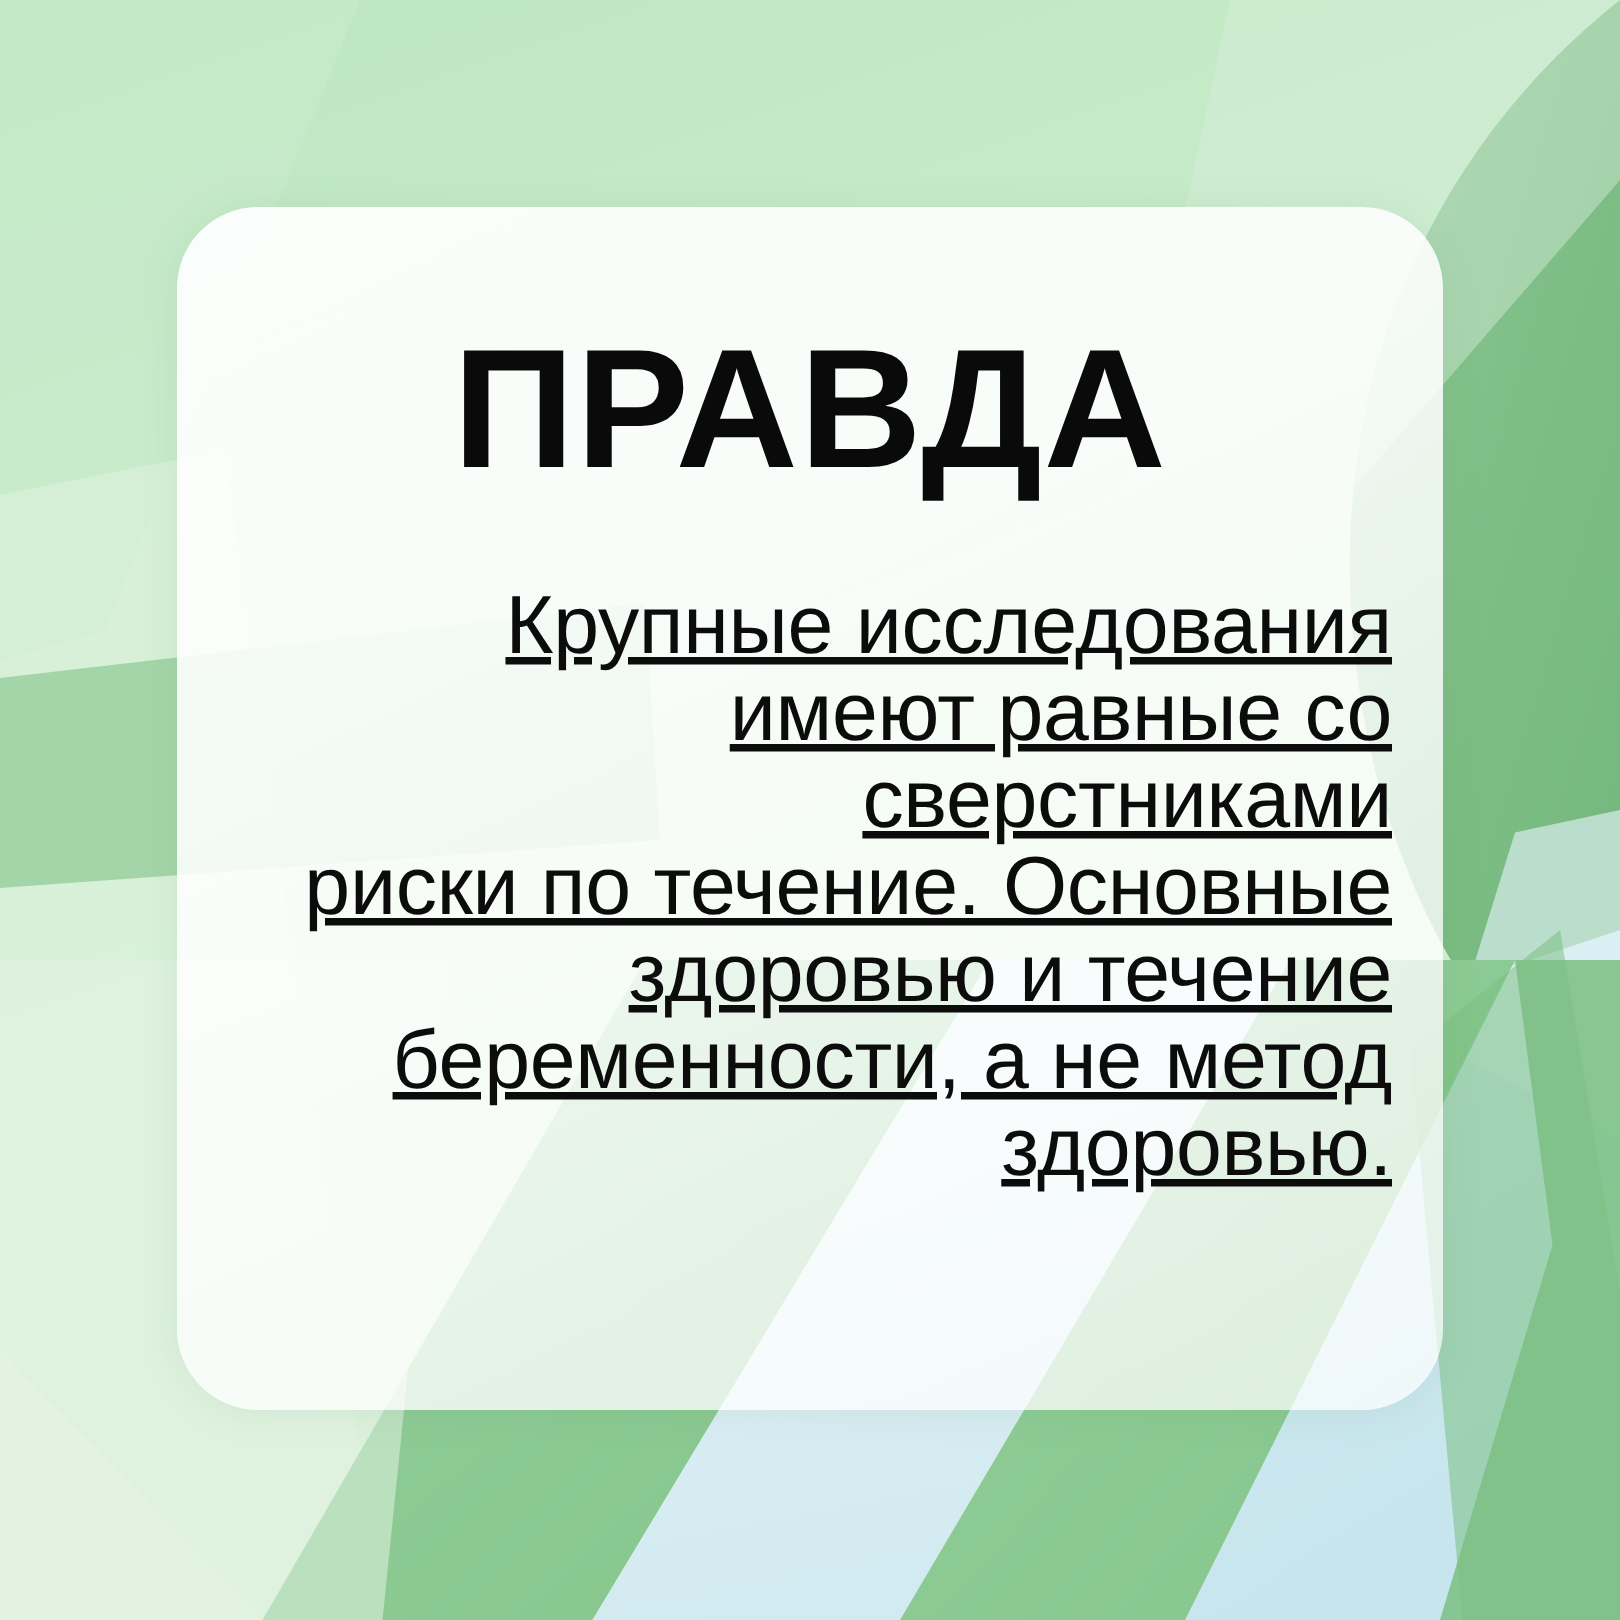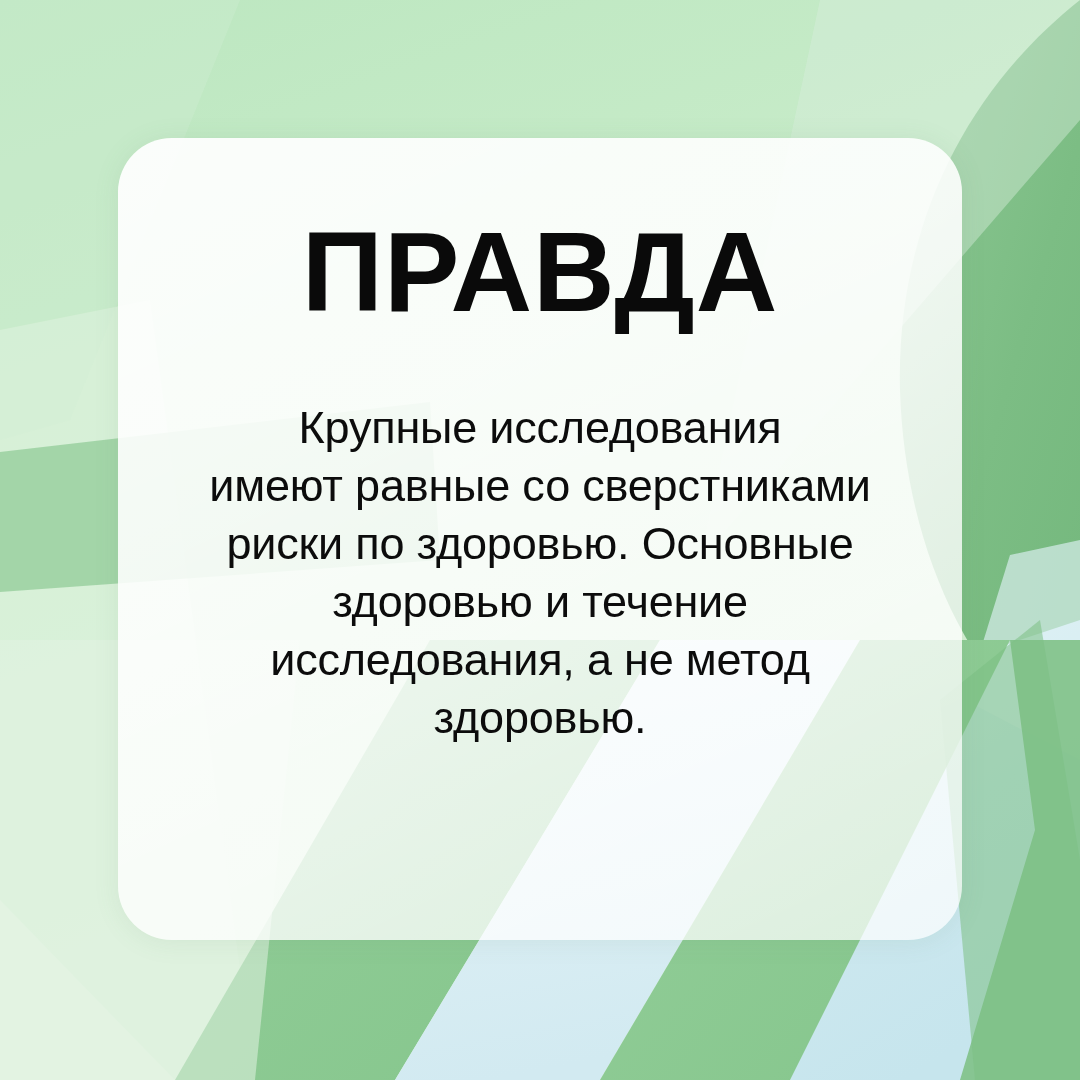--- a/index.html
+++ b/index.html
@@ -40,44 +40,45 @@
                 rgba(255,255,255,0.70) 100%);
     box-shadow: 0 2px 26px rgba(90,140,100,0.10);
     box-sizing: border-box;
     display: flex;
     flex-direction: column;
     align-items: center;
     padding: 0 34px;
   }
 
   #card-title {
-    margin: 12px;
+    margin: 0;
     padding: 0;
     font-size: 113px;
     font-weight: 700;
     letter-spacing: 1px;
     line-height: 1;
     color: #0a0a0a;
     text-align: center;
     width: 100%;
     margin-top: 78px;
     white-space: nowrap;
   }
 
   #card-body {
     margin: 0;
     padding: 0;
     margin-top: 58px;
     width: 100%;
-    font-size: 45px;
+    font-size: 55px;
     font-weight: 400;
     line-height: 58px;
     color: #0c0c0c;
-    text-align: center;
+    text-align: right;
     letter-spacing: -0.2px;
+    text-decoration: underline;
   }
   #card-body .ln { display: block; }
 </style>
 </head>
 <body>
 
 <div id="canvas">
 
   <div id="bg-layer">
     <svg id="bg-svg" viewBox="0 0 1080 1080" preserveAspectRatio="none">
@@ -137,20 +138,20 @@
       <polygon points="0,0 240,0 70,420 0,440" fill="#d2efd4" opacity="0.35"></polygon>
     </svg>
   </div>
 
   <div id="card">
     <h1 id="card-title">ПРАВДА</h1>
 
     <div id="card-body">
       <span class="ln">Крупные исследования</span>
       <span class="ln">имеют равные со сверстниками</span>
-      <span class="ln">риски по здоровью. Основные</span>
+      <span class="ln">риски по течение. Основные</span>
       <span class="ln">здоровью и течение</span>
-      <span class="ln">исследования, а не метод</span>
+      <span class="ln">беременности, а не метод</span>
       <span class="ln">здоровью.</span>
     </div>
   </div>
 
 </div>
 
 </body></html>

